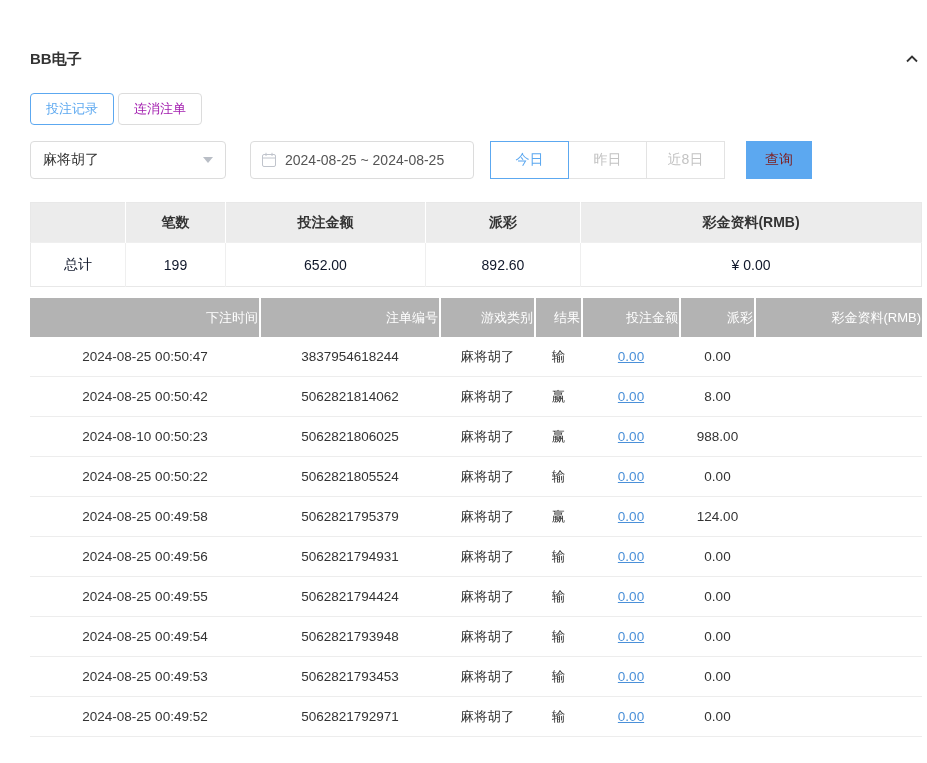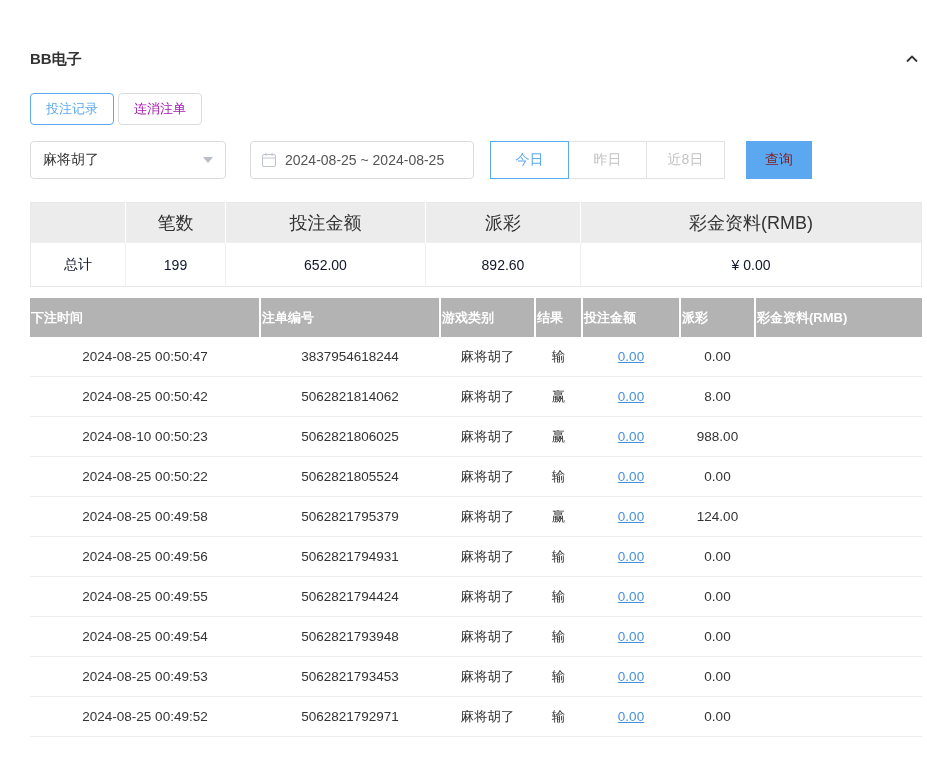--- a/index.html
+++ b/index.html
@@ -49,36 +49,36 @@
   .qb.active{border-color:var(--accent);color:var(--accent);z-index:1;}
   .search-btn{
     margin-left:21px;height:38px;padding:0 19px;background:var(--accent);border:none;border-radius:0;
     color:#7f1d1d;font-size:14px;cursor:pointer;
   }
 
   
   table{border-collapse:collapse;width:892px;table-layout:fixed;}
   .summary{margin-top:23px;border:1px solid #e8e8e8;}
   .summary th{
-    background:#ececec;height:37px;font-size:18px;font-weight:normal;color:#333;
+    background:#ececec;height:37px;font-size:14px;font-weight:bold;color:#333;
     border-right:1px solid #fff;text-align:center;
   }
   .summary th:last-child{border-right:none;}
   .summary td{
     background:#fff;height:41px;font-size:14px;color:#0f172a;text-align:center;
     border-right:1px solid #efefef;border-top:1px solid #efefef;
   }
   .summary td:last-child{border-right:none;}
   .col-s1{width:95px;} .col-s2{width:100px;} .col-s3{width:200px;} .col-s4{width:155px;}
 
   
   .bet-table{margin-top:11px;}
   .bet-table th{
-    background:var(--table-header-bg);color:#fff;font-size:13px;font-weight:bold;
-    height:37px;text-align:left;border-right:2px solid #fff;
+    background:var(--table-header-bg);color:#fff;font-size:13px;font-weight:normal;
+    height:37px;text-align:right;border-right:2px solid #fff;
   }
   .bet-table th:last-child{border-right:none;}
   .bet-table td{
     height:37px;font-size:13.5px;color:#333;text-align:center;border-bottom:1px solid #ededed;
     white-space:nowrap;overflow:hidden;
   }
   .col-b1{width:230px;} .col-b2{width:180px;} .col-b3{width:95px;} .col-b4{width:47px;}
   .col-b5{width:98px;} .col-b6{width:75px;}
   .bet-link{color:var(--link);text-decoration:underline;cursor:pointer;}
 </style>

